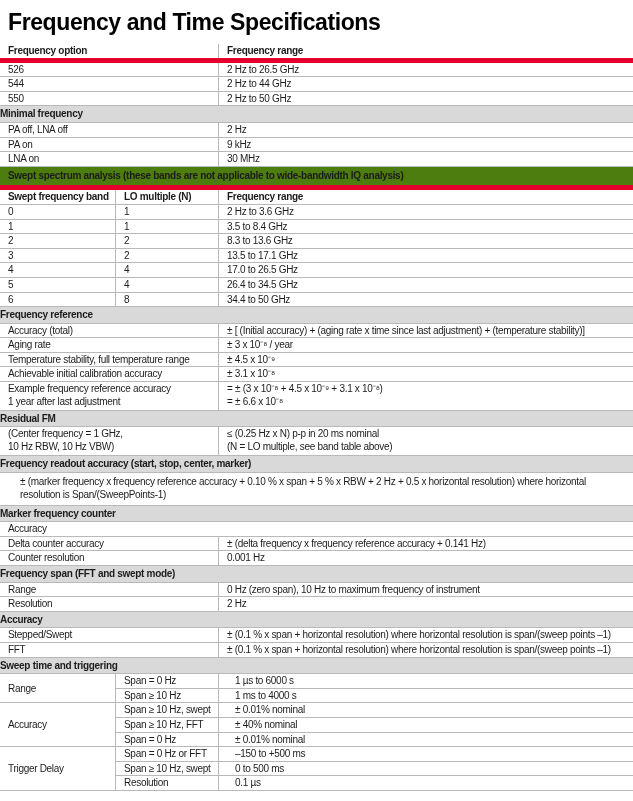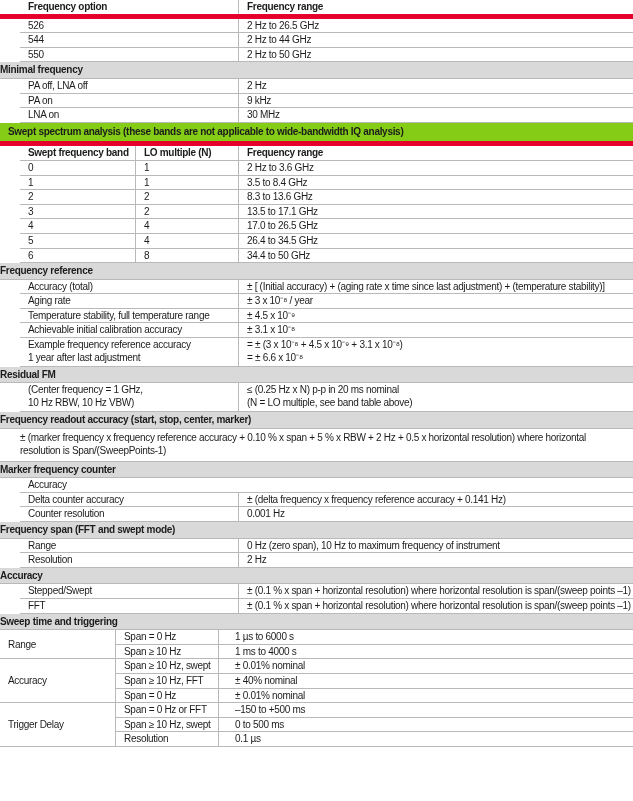--- a/index.html
+++ b/index.html
@@ -30,21 +30,20 @@
   
   .redbar {
     height: 5px;
     background: var(--red, #e4002b);
   }
   
   .trow {
     display: flex;
     align-items: stretch;
     border-bottom: 1px solid var(--rule, #b9b9b9);
-    margin-left: 20px;
   }
   .trow:has(+ .redbar) { border-bottom: none; }
   .cell {
     padding: 1px 8px;
     line-height: 11.6px;
     white-space: nowrap;
     overflow: hidden;
   }
   .cell + .cell { border-left: 1px solid var(--rule, #b9b9b9); }
   
@@ -59,21 +58,21 @@
   
   .section {
     background: var(--sectionBg, #d9d9d9);
     font-weight: bold;
     padding: 2px 0;
     line-height: 11.6px;
     border-bottom: 1px solid var(--rule, #b9b9b9);
     white-space: nowrap;
   }
   .subtitle {
-    background: #84cc16;
+    background: #4d7c0f;
     font-weight: bold;
     padding: 3px 8px 4px 8px;
     line-height: 11.6px;
     border-bottom: none;
     white-space: nowrap;
   }
   .textrow {
     padding: 2px 8px 3px 20px;
     line-height: 13.4px;
     border-bottom: 1px solid var(--rule, #b9b9b9);
@@ -114,20 +113,21 @@
     padding: 1px 16px;
     line-height: 11.6px;
     white-space: nowrap;
     overflow: hidden;
   }
 </style>
 </head>
 <body>
 
 <div class="page" style="--red: #e4002b; --sectionBg: #d9d9d9; --rule: #b9b9b9; color: rgb(28, 28, 28);">
+  <h1 class="title">Frequency and Time Specifications</h1>
   <div>
       <div class="trow thead">
         <div class="cell a2">Frequency option</div>
         <div class="cell b2">Frequency range</div>
       </div>
       <div class="redbar"></div>
       <div class="trow">
         <div class="cell a2">526</div>
         <div class="cell b2">2 Hz to 26.5 GHz</div>
       </div>

